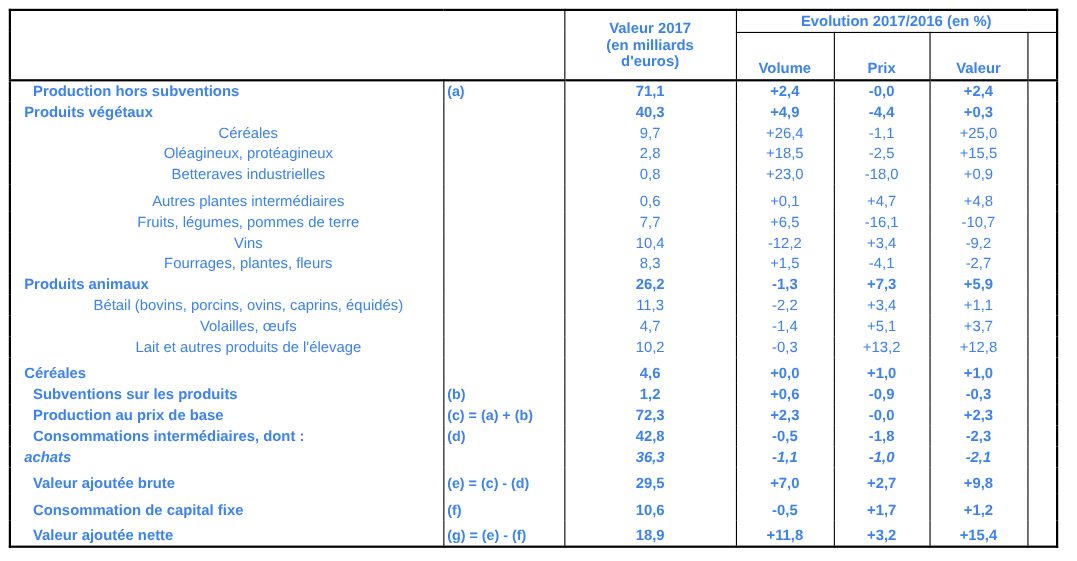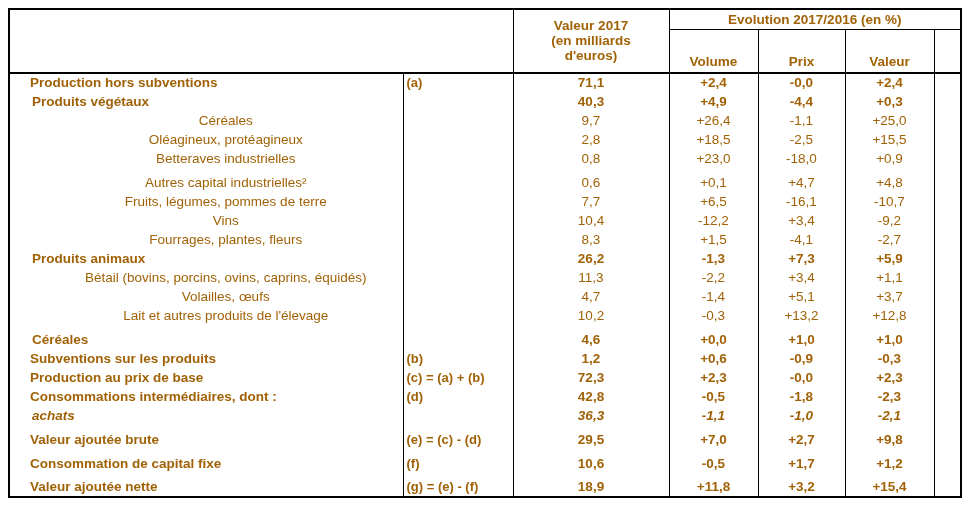--- a/index.html
+++ b/index.html
@@ -1,20 +1,20 @@
 <!DOCTYPE html>
 <html><head>
 <meta charset="utf-8">
 <style>
   html,body { margin:0; padding:0; background:#ffffff; }
   body { width:979px; height:510px; overflow:hidden; }
   .wrap {
     position:relative; width:979px; height:510px;
     font-family:"Liberation Sans","DejaVu Sans",sans-serif;
-    color:#a16207;
+    color:#3b82f6;
   }
   table.stats {
     position:absolute; left:8px; top:8px;
     width:952px;
     border-collapse:collapse; table-layout:fixed;
     border:2px solid #000;
     font-size:13.5px;
   }
   th, td { border:0 solid #000; white-space:nowrap; overflow:hidden; }
 
@@ -30,21 +30,21 @@
   .h-evo { border-left:1.5px solid #000; border-bottom:1.5px solid #000; }
   .h-sub { border-left:1.5px solid #000; border-bottom:2px solid #000;margin-left:16px; }
   .h-last { border-left:1.5px solid #000; border-bottom:2px solid #000; }
 
   
   tbody tr { height:19px; }
   tbody tr.tall { height:24px; }
   tbody td { vertical-align:bottom; padding-bottom:2px; line-height:15px; }
   .c-label { text-align:left; }
   .ind0 { padding-left:20px; }
-  .ind1 { padding-left:22px; }
+  .ind1 { padding-left:12px; }
   .ind2 { padding-left:40px;text-align:center; }
   .c-code { border-left:1.5px solid #000; padding-left:3px; text-align:left; font-weight:bold; font-size:13px; }
   .c-num  { border-left:1.5px solid #000; text-align:center; }
   .c-last { border-left:1.5px solid #000; }
   tr.s-bold td { font-weight:bold; }
   tr.s-italic td { font-style:italic; font-weight:bold; }
 </style>
 </head>
 <body>
 
@@ -114,21 +114,21 @@
         <tr class="s-normal">
           <td class="c-label ind2">Betteraves industrielles</td>
           <td class="c-code"></td>
           <td class="c-num">0,8</td>
           <td class="c-num">+23,0</td>
           <td class="c-num">-18,0</td>
           <td class="c-num">+0,9</td>
           <td class="c-last"></td>
         </tr>
         <tr class="s-normal tall">
-          <td class="c-label ind2">Autres capital industrielles²</td>
+          <td class="c-label ind2">Autres plantes intermédiaires</td>
           <td class="c-code"></td>
           <td class="c-num">0,6</td>
           <td class="c-num">+0,1</td>
           <td class="c-num">+4,7</td>
           <td class="c-num">+4,8</td>
           <td class="c-last"></td>
         </tr>
         <tr class="s-normal">
           <td class="c-label ind2">Fruits, légumes, pommes de terre</td>
           <td class="c-code"></td>

